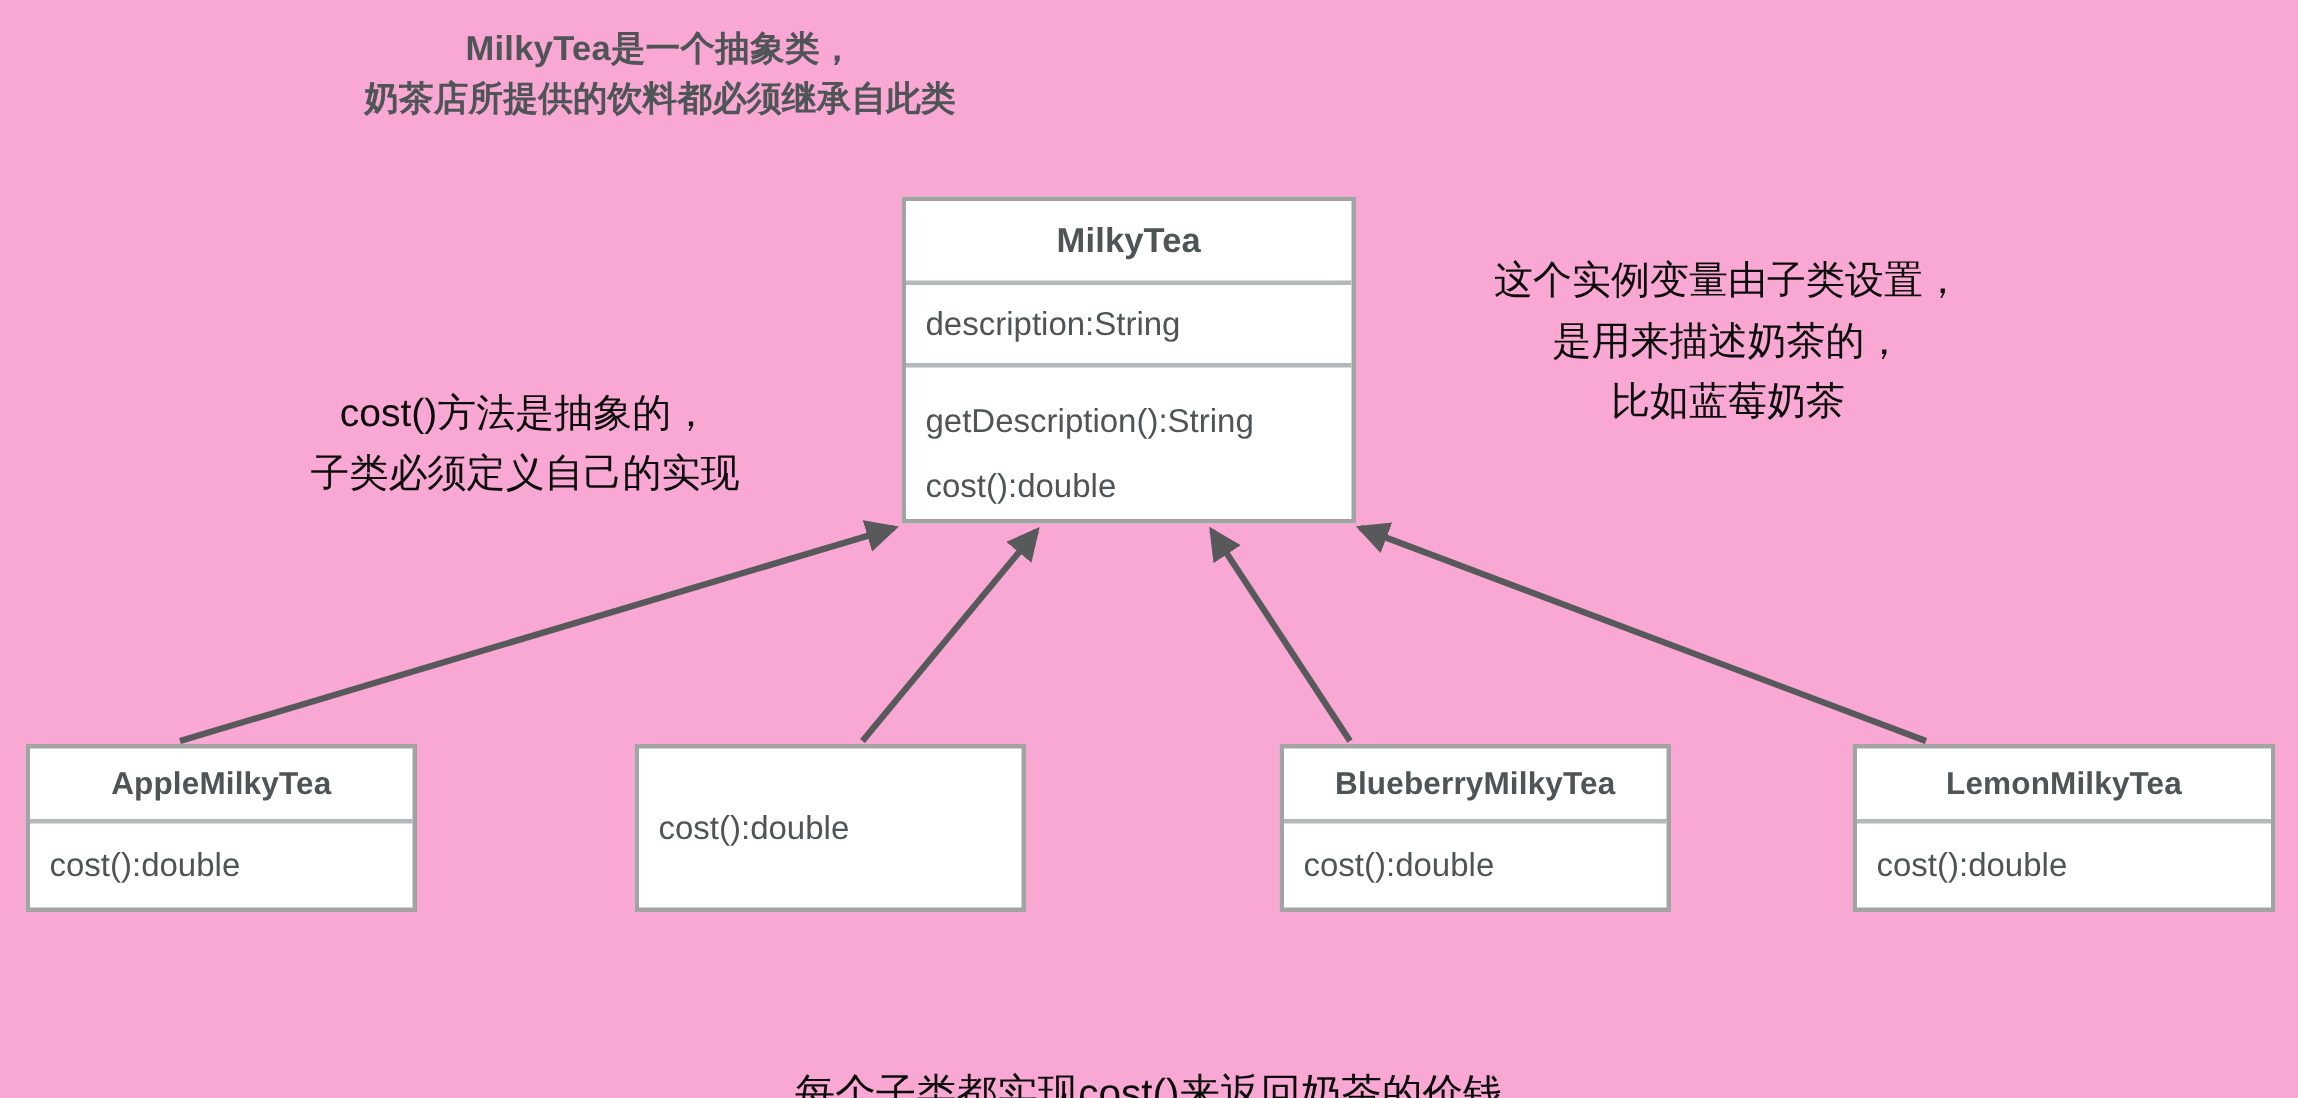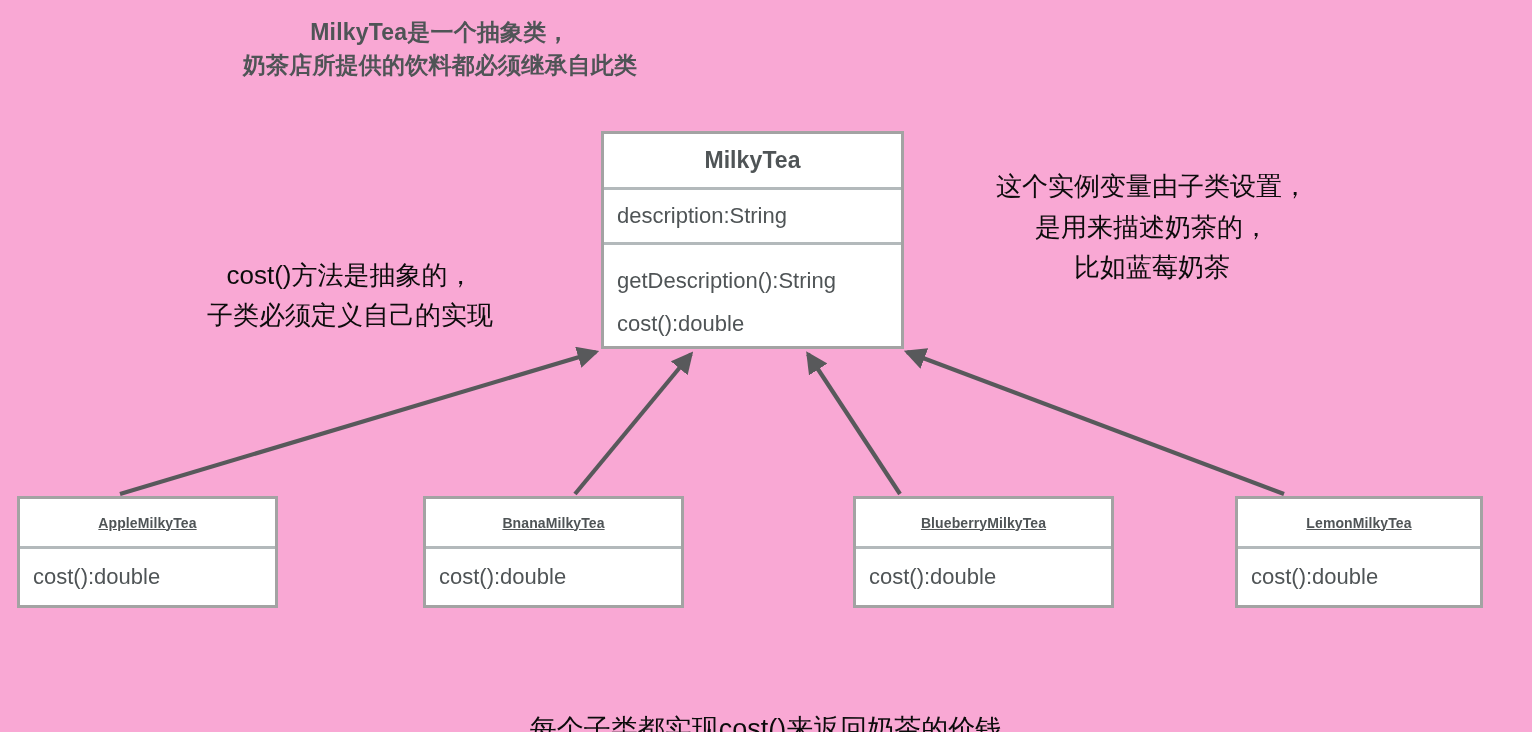--- a/index.html
+++ b/index.html
@@ -124,35 +124,34 @@
 
   
   .uml-sub {
     top: 496px;
     height: 112px;
   }
   .uml-sub .sec-name {
     height: 49px;
   }
   .uml-sub .uml-name {
-    font-size: 14px;
-    text-decoration: underline;
+    font-size: 21px;
   }
   .uml-sub .sec-ops {
     flex: 1;
     padding: 15px 13px;
   }
   .uml-sub .uml-member {
     font-size: 22px;
   }
 
   #class-applemilkytea    { left: 17px;   width: 261px; }
   #class-bnanamilkytea    { left: 423px;  width: 261px; }
   #class-blueberrymilkytea{ left: 853px;  width: 261px; }
-  #class-lemonmilkytea    { left: 1235px; width: 248px; }
+  #class-lemonmilkytea    { left: 1235px; width: 282px; }
 
   
   #inheritance-arrows {
     position: absolute;
     left: 0;
     top: 0;
     width: 1532px;
     height: 732px;
     pointer-events: none;
   }
@@ -202,23 +201,20 @@
   <div class="uml-class uml-sub" id="class-applemilkytea">
     <div class="uml-section sec-name">
       <div class="uml-name">AppleMilkyTea</div>
     </div>
     <div class="uml-section sec-ops">
       <div class="uml-member">cost():double</div>
     </div>
   </div>
 
   <div class="uml-class uml-sub" id="class-bnanamilkytea">
-    <div class="uml-section sec-name">
-      <div class="uml-name">BnanaMilkyTea</div>
-    </div>
     <div class="uml-section sec-ops">
       <div class="uml-member">cost():double</div>
     </div>
   </div>
 
   <div class="uml-class uml-sub" id="class-blueberrymilkytea">
     <div class="uml-section sec-name">
       <div class="uml-name">BlueberryMilkyTea</div>
     </div>
     <div class="uml-section sec-ops">

